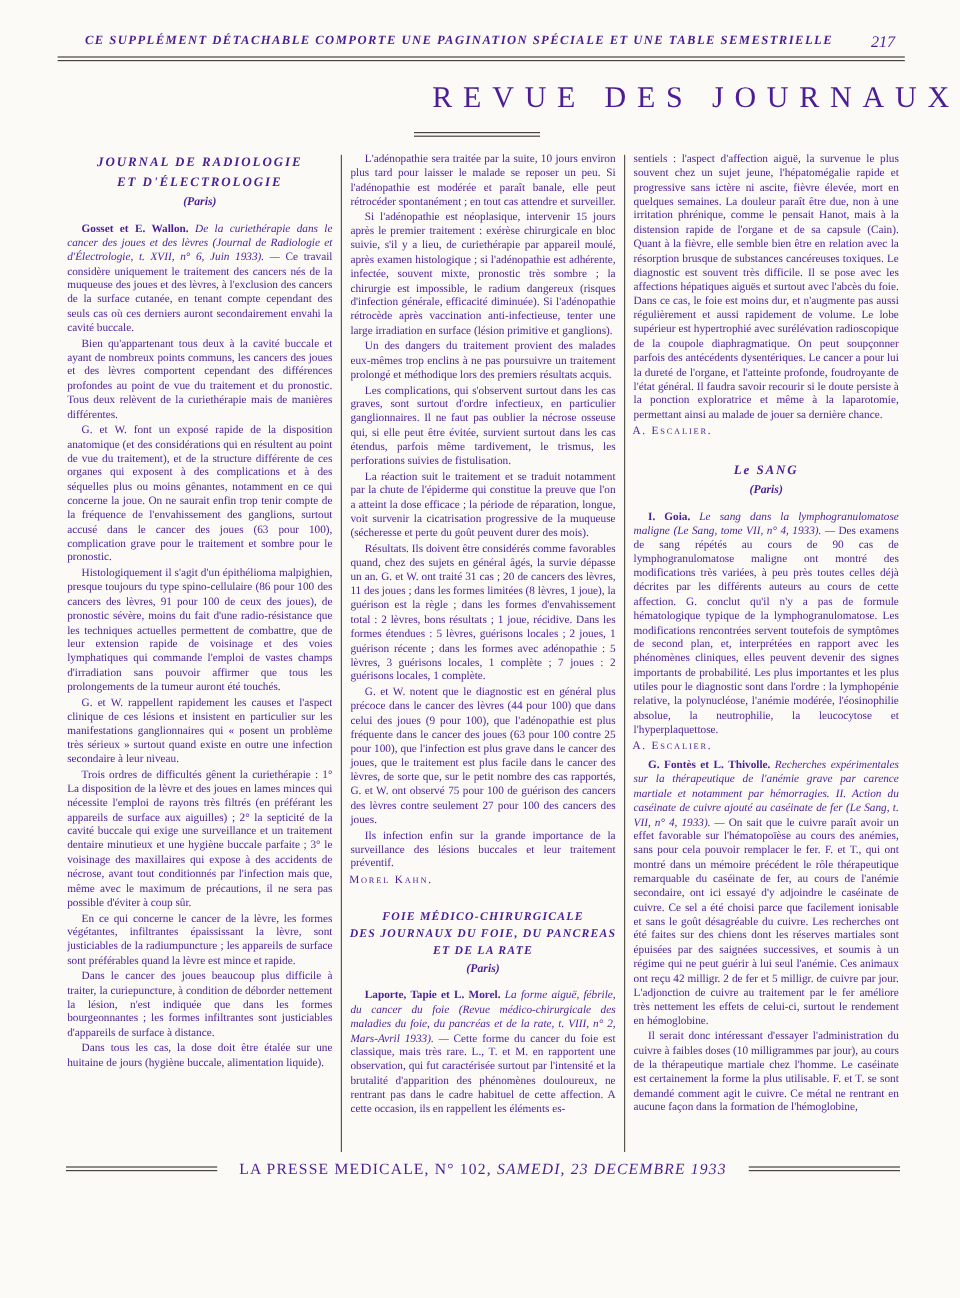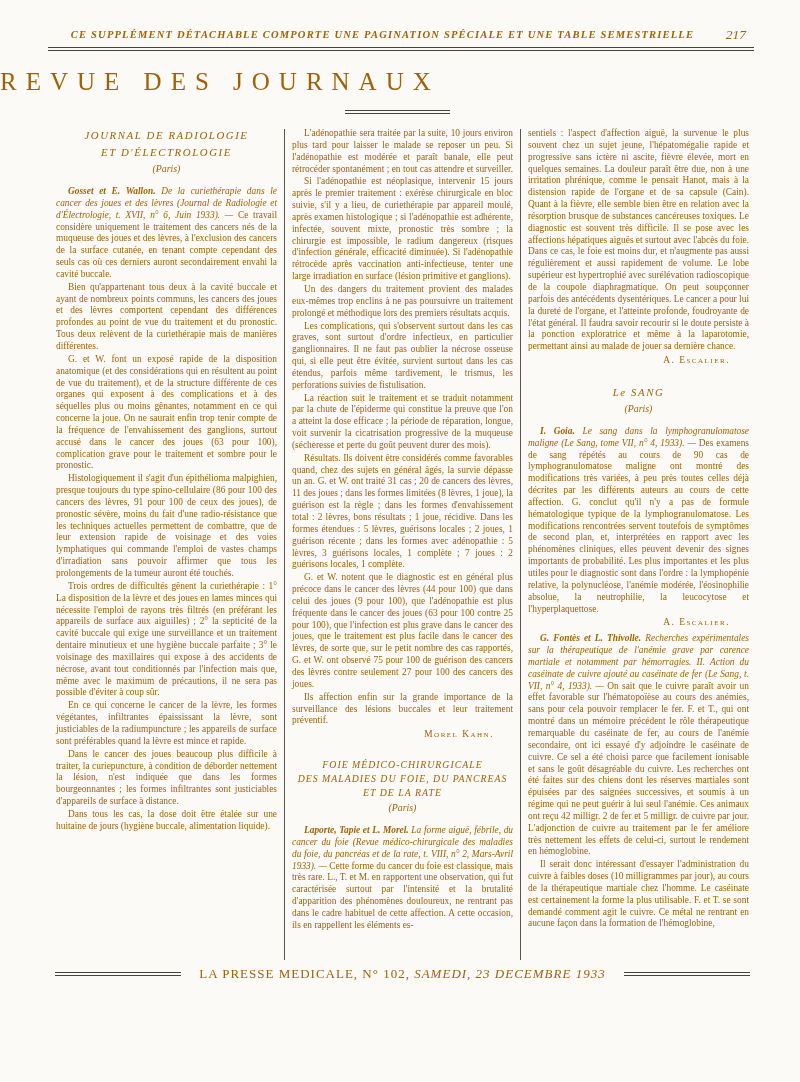--- a/index.html
+++ b/index.html
@@ -1,42 +1,42 @@
 <!DOCTYPE html>
 <html><head>
 <meta charset="utf-8">
 <style>
   html,body{margin:0;padding:0;background:#e8e6e0;}
   .page{position:relative;width:800px;height:1082px;margin:0 auto;background:#fbfaf6;
-        color:#a16207;font-family:"Liberation Serif","DejaVu Serif",serif;overflow:hidden;}
+        color:#4c1d95;font-family:"Liberation Serif","DejaVu Serif",serif;overflow:hidden;}
   
   .running-head{position:absolute;top:29px;left:55px;right:90px;text-align:center;
         font-weight:bold;font-style:italic;font-size:10.5px;letter-spacing:1.2px;white-space:nowrap;}
   .page-number{position:absolute;top:27px;right:54px;font-style:italic;font-size:13.5px;}
   .rule-double{border-top:1px solid #47443e;border-bottom:1px solid #47443e;height:2px;}
   .head-rule{position:absolute;top:47px;left:48px;right:46px;}
   
-  .main-title{position:absolute;top:68px;left:0;right:0;text-align:left;margin:0;
+  .main-title{position:absolute;top:68px;left:0;right:0;text-align:right;margin:0;
         font-size:25px;font-weight:400;letter-spacing:9px;font-family:"Liberation Serif",serif;}
   .title-rule{position:absolute;top:110px;left:345px;width:105px;}
   
   .columns{position:absolute;top:127px;left:55px;right:50px;bottom:116px;display:flex;}
   .vrule{width:1px;background:#5a564e;margin:2px 6px 6px 6px;}
   .col{flex:1;min-width:0;font-size:9.4px;line-height:11.85px;text-align:justify;overflow:hidden;}
   .col p{margin:1px;text-indent:12px;}
-  .journal-head{text-align:center;font-weight:normal;font-style:italic;text-indent:0 !important;}
+  .journal-head{text-align:center;font-weight:bold;font-style:italic;text-indent:0 !important;}
   .jh-line{font-size:10.8px;letter-spacing:1.6px;line-height:17px;}
   .jh-line-sm{font-size:9.8px;letter-spacing:1px;line-height:14px;}
   .jh-city{font-size:9.8px;line-height:15px;}
   .head-space{height:9px;}
   .mid-head-space{height:13px;}
-  .authors{font-weight:bold;font-style:italic;}
+  .authors{font-weight:bold;}
   .atitle{font-weight:normal;font-style:italic;}
   .aref{font-style:italic;}
-  .sig{text-align:right;text-indent:0 !important;font-variant:small-caps;letter-spacing:1.5px;
+  .sig{text-indent:0 !important;font-variant:small-caps;letter-spacing:1.5px;
        padding-right:20px;margin:2px 0 4px 0 !important;}
   
   .footer{position:absolute;left:55px;right:50px;top:966px;display:flex;align-items:center;}
   .frule{flex:1;}
   .ftext{padding:0 18px;font-size:13px;letter-spacing:1px;white-space:nowrap;}
   .ftext .ital{font-style:italic;}
 </style>
 </head>
 <body>
 
@@ -55,42 +55,43 @@
       <div class="journal-head">
         <div class="jh-line">JOURNAL DE RADIOLOGIE</div>
         <div class="jh-line">ET D'ÉLECTROLOGIE</div>
         <div class="jh-city">(Paris)</div>
       </div>
       <div class="head-space"></div>
       <p><span class="authors">Gosset et E. Wallon.</span> <span class="atitle">De la curiethérapie dans le cancer des joues et des lèvres</span> <span class="aref">(Journal de Radiologie et d'Électrologie, t. XVII, n° 6, Juin 1933). —</span> <span>Ce travail considère uniquement le traitement des cancers nés de la muqueuse des joues et des lèvres, à l'exclusion des cancers de la surface cutanée, en tenant compte cependant des seuls cas où ces derniers auront secondairement envahi la cavité buccale.</span></p>
       <p>Bien qu'appartenant tous deux à la cavité buccale et ayant de nombreux points communs, les cancers des joues et des lèvres comportent cependant des différences profondes au point de vue du traitement et du pronostic. Tous deux relèvent de la curiethérapie mais de manières différentes.</p>
       <p>G. et W. font un exposé rapide de la disposition anatomique (et des considérations qui en résultent au point de vue du traitement), et de la structure différente de ces organes qui exposent à des complications et à des séquelles plus ou moins gênantes, notamment en ce qui concerne la joue. On ne saurait enfin trop tenir compte de la fréquence de l'envahissement des ganglions, surtout accusé dans le cancer des joues (63 pour 100), complication grave pour le traitement et sombre pour le pronostic.</p>
       <p>Histologiquement il s'agit d'un épithélioma malpighien, presque toujours du type spino-cellulaire (86 pour 100 des cancers des lèvres, 91 pour 100 de ceux des joues), de pronostic sévère, moins du fait d'une radio-résistance que les techniques actuelles permettent de combattre, que de leur extension rapide de voisinage et des voies lymphatiques qui commande l'emploi de vastes champs d'irradiation sans pouvoir affirmer que tous les prolongements de la tumeur auront été touchés.</p>
+      <p>G. et W. rappellent rapidement les causes et l'aspect clinique de ces lésions et insistent en particulier sur les manifestations ganglionnaires qui « posent un problème très sérieux » surtout quand existe en outre une infection secondaire à leur niveau.</p>
       <p>Trois ordres de difficultés gênent la curiethérapie : 1° La disposition de la lèvre et des joues en lames minces qui nécessite l'emploi de rayons très filtrés (en préférant les appareils de surface aux aiguilles) ; 2° la septicité de la cavité buccale qui exige une surveillance et un traitement dentaire minutieux et une hygiène buccale parfaite ; 3° le voisinage des maxillaires qui expose à des accidents de nécrose, avant tout conditionnés par l'infection mais que, même avec le maximum de précautions, il ne sera pas possible d'éviter à coup sûr.</p>
       <p>En ce qui concerne le cancer de la lèvre, les formes végétantes, infiltrantes épaississant la lèvre, sont justiciables de la radiumpuncture ; les appareils de surface sont préférables quand la lèvre est mince et rapide.</p>
       <p>Dans le cancer des joues beaucoup plus difficile à traiter, la curiepuncture, à condition de déborder nettement la lésion, n'est indiquée que dans les formes bourgeonnantes ; les formes infiltrantes sont justiciables d'appareils de surface à distance.</p>
       <p>Dans tous les cas, la dose doit être étalée sur une huitaine de jours (hygiène buccale, alimentation liquide).</p>
     </div>
 
     <div class="vrule"></div>
 
     <div class="col">
       <p>L'adénopathie sera traitée par la suite, 10 jours environ plus tard pour laisser le malade se reposer un peu. Si l'adénopathie est modérée et paraît banale, elle peut rétrocéder spontanément ; en tout cas attendre et surveiller.</p>
       <p>Si l'adénopathie est néoplasique, intervenir 15 jours après le premier traitement : exérèse chirurgicale en bloc suivie, s'il y a lieu, de curiethérapie par appareil moulé, après examen histologique ; si l'adénopathie est adhérente, infectée, souvent mixte, pronostic très sombre ; la chirurgie est impossible, le radium dangereux (risques d'infection générale, efficacité diminuée). Si l'adénopathie rétrocède après vaccination anti-infectieuse, tenter une large irradiation en surface (lésion primitive et ganglions).</p>
       <p>Un des dangers du traitement provient des malades eux-mêmes trop enclins à ne pas poursuivre un traitement prolongé et méthodique lors des premiers résultats acquis.</p>
       <p>Les complications, qui s'observent surtout dans les cas graves, sont surtout d'ordre infectieux, en particulier ganglionnaires. Il ne faut pas oublier la nécrose osseuse qui, si elle peut être évitée, survient surtout dans les cas étendus, parfois même tardivement, le trismus, les perforations suivies de fistulisation.</p>
       <p>La réaction suit le traitement et se traduit notamment par la chute de l'épiderme qui constitue la preuve que l'on a atteint la dose efficace ; la période de réparation, longue, voit survenir la cicatrisation progressive de la muqueuse (sécheresse et perte du goût peuvent durer des mois).</p>
       <p>Résultats. Ils doivent être considérés comme favorables quand, chez des sujets en général âgés, la survie dépasse un an. G. et W. ont traité 31 cas ; 20 de cancers des lèvres, 11 des joues ; dans les formes limitées (8 lèvres, 1 joue), la guérison est la règle ; dans les formes d'envahissement total : 2 lèvres, bons résultats ; 1 joue, récidive. Dans les formes étendues : 5 lèvres, guérisons locales ; 2 joues, 1 guérison récente ; dans les formes avec adénopathie : 5 lèvres, 3 guérisons locales, 1 complète ; 7 joues : 2 guérisons locales, 1 complète.</p>
       <p>G. et W. notent que le diagnostic est en général plus précoce dans le cancer des lèvres (44 pour 100) que dans celui des joues (9 pour 100), que l'adénopathie est plus fréquente dans le cancer des joues (63 pour 100 contre 25 pour 100), que l'infection est plus grave dans le cancer des joues, que le traitement est plus facile dans le cancer des lèvres, de sorte que, sur le petit nombre des cas rapportés, G. et W. ont observé 75 pour 100 de guérison des cancers des lèvres contre seulement 27 pour 100 des cancers des joues.</p>
-      <p>Ils affection enfin sur la grande importance de la surveillance des lésions buccales et leur traitement préventif.</p>
+      <p>Ils infection enfin sur la grande importance de la surveillance des lésions buccales et leur traitement préventif.</p>
       <p class="sig">Morel Kahn.</p>
       <div class="mid-head-space"></div>
       <div class="journal-head">
         <div class="jh-line-sm">FOIE MÉDICO-CHIRURGICALE</div>
-        <div class="jh-line-sm">DES MALADIES DU FOIE, DU PANCREAS</div>
+        <div class="jh-line-sm">DES JOURNAUX DU FOIE, DU PANCREAS</div>
         <div class="jh-line-sm">ET DE LA RATE</div>
         <div class="jh-city">(Paris)</div>
       </div>
       <div class="head-space"></div>
       <p><span class="authors">Laporte, Tapie et L. Morel.</span> <span class="atitle">La forme aiguë, fébrile, du cancer du foie</span> <span class="aref">(Revue médico-chirurgicale des maladies du foie, du pancréas et de la rate, t. VIII, n° 2, Mars-Avril 1933). —</span> <span>Cette forme du cancer du foie est classique, mais très rare. L., T. et M. en rapportent une observation, qui fut caractérisée surtout par l'intensité et la brutalité d'apparition des phénomènes douloureux, ne rentrant pas dans le cadre habituel de cette affection. A cette occasion, ils en rappellent les éléments es-</span></p>
     </div>
 
     <div class="vrule"></div>
 
     <div class="col">

